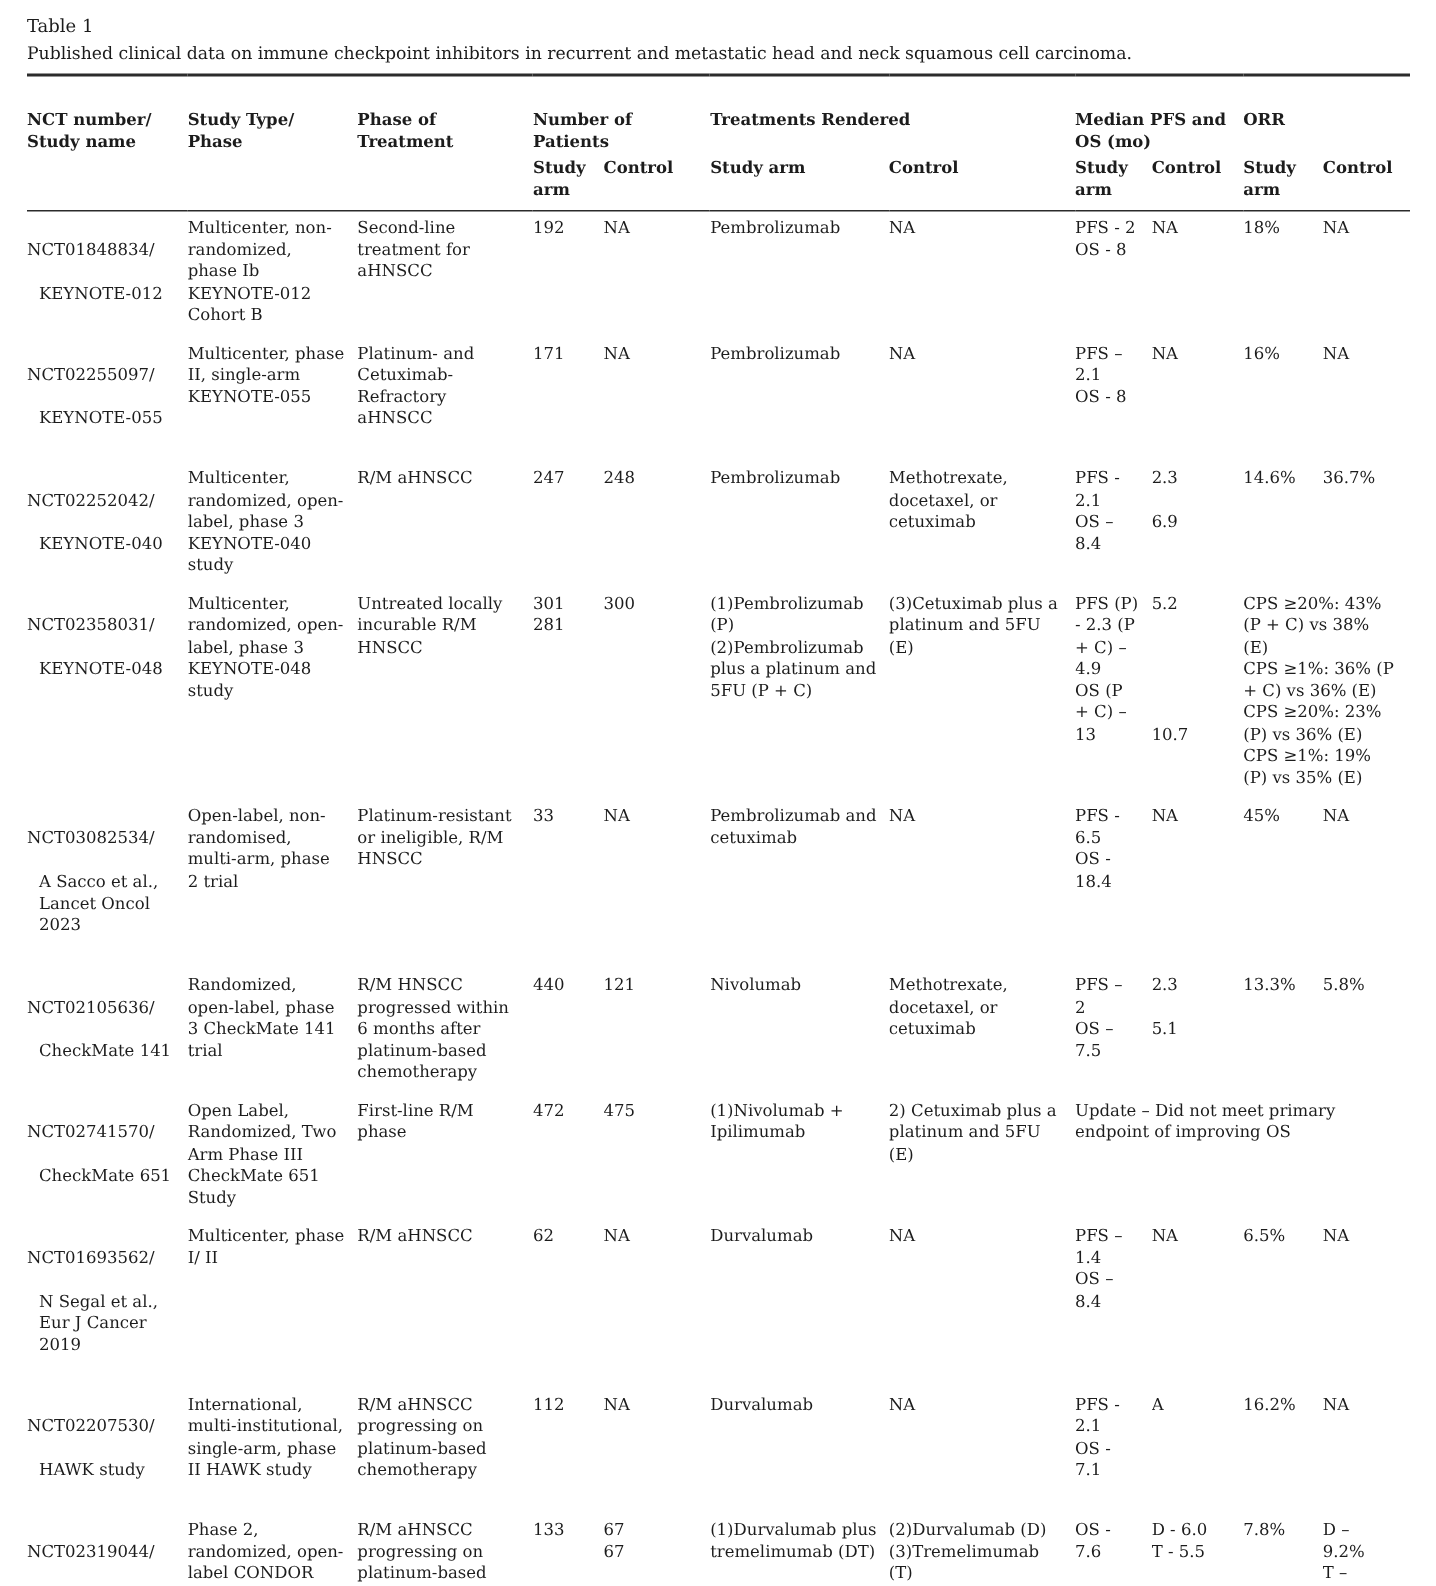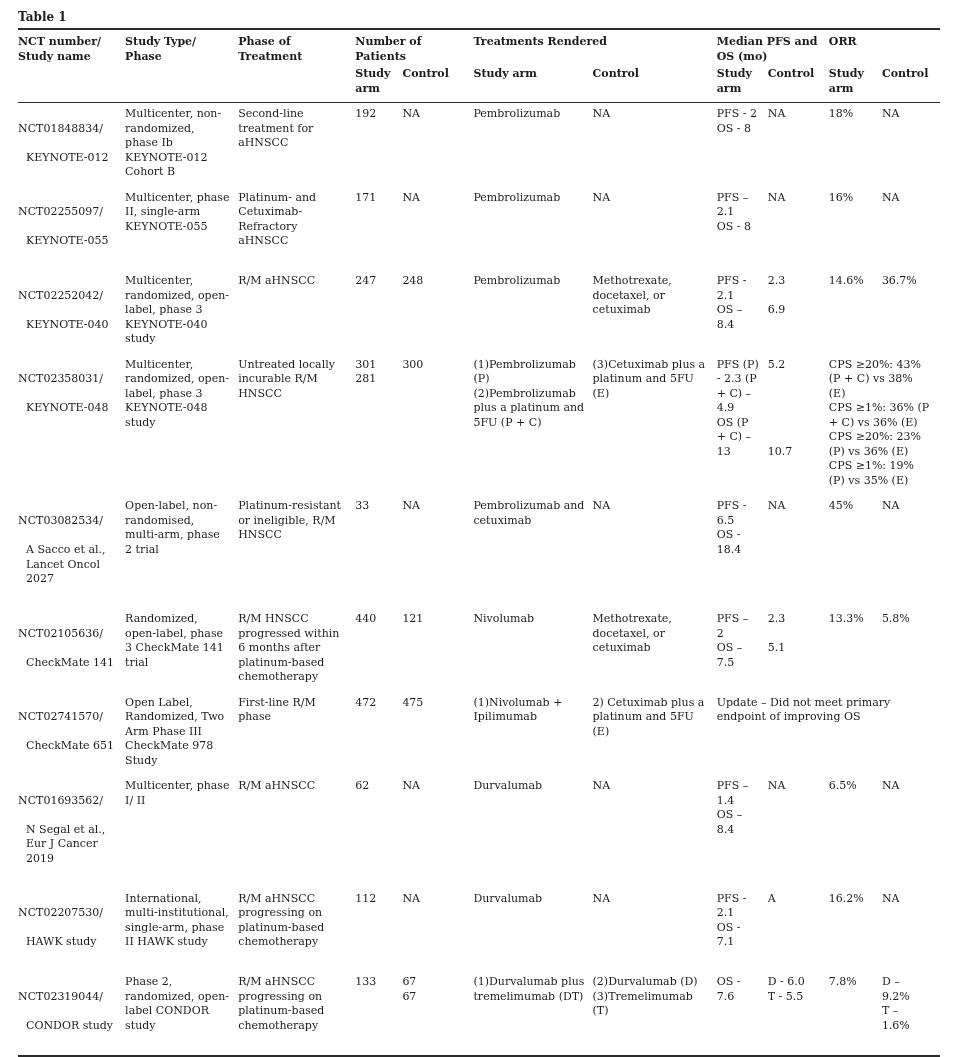--- a/index.html
+++ b/index.html
@@ -4,36 +4,36 @@
 <style>
   html,body { margin:0; padding:0; }
   body {
     width:957px; height:1057px;
     background:#ffffff;
     color:#1c1c1c;
     font-family:"DejaVu Serif", serif;
     -webkit-font-smoothing:antialiased;
   }
   .page { padding:8px 17px 0 18px; }
-  .tbl-label { font-weight:bold; font-size:12px; margin:2px 0 4px 0; }
+  .tbl-label { font-weight:normal; font-size:12px; margin:2px 0 4px 0; }
   .tbl-caption { font-size:11.5px; margin:0 0 7px 0; }
   table.clin {
     border-collapse:collapse;
     table-layout:fixed;
     width:922px;
     font-size:11px;
     line-height:1.32;
     border-top:2px solid #2b2b2b;
     border-bottom:2px solid #2b2b2b;
   }
   thead { border-bottom:1px solid #2b2b2b; }
   th {
     text-align:left; vertical-align:top;
     font-weight:bold;
-    padding:5px 8px 3px 0;
+    padding:22px 8px 3px 0;
     white-space:pre-line;
   }
   thead tr.subhead th { padding-top:0; padding-bottom:6px; }
   td {
     vertical-align:top;
     padding:4px 8px 7px 0;
     white-space:pre-line;
     overflow:hidden;
   }
   .indent { padding-left:8px; }
@@ -41,20 +41,21 @@
   col.c1{width:107px} col.c2{width:113px} col.c3{width:117px}
   col.c4{width:47px}  col.c5{width:71px}  col.c6{width:119px}
   col.c7{width:124px} col.c8{width:51px}  col.c9{width:61px}
   col.c10{width:53px} col.c11{width:58px}
 </style>
 </head>
 <body>
 
 <div class="page">
   <div class="tbl-label">Table 1</div>
+  <div class="tbl-caption">Published clinical data on immune checkpoint inhibitors in recurrent and metastatic head and neck squamous cell carcinoma.</div>
 
   <table class="clin">
     <colgroup>
       <col class="c1">
         <col class="c2">
         <col class="c3">
         <col class="c4">
         <col class="c5">
       <col class="c6">
         <col class="c7">
@@ -173,21 +174,21 @@
 10.7</td>
         <td colspan="2">CPS ≥20%: 43% (P + C) vs 38% (E)
 CPS ≥1%: 36% (P + C) vs 36% (E)
 CPS ≥20%: 23% (P) vs 36% (E)
 CPS ≥1%: 19% (P) vs 35% (E)</td>
       </tr>
 
       <tr>
         <td>
           <div>NCT03082534/</div>
-          <div class="indent">A Sacco et al., Lancet Oncol 2027</div>
+          <div class="indent">A Sacco et al., Lancet Oncol 2023</div>
         </td>
         <td>Open-label, non-randomised, multi-arm, phase 2 trial</td>
         <td>Platinum-resistant or ineligible, R/M HNSCC</td>
         <td>33</td>
         <td>NA</td>
         <td>Pembrolizumab and cetuximab</td>
         <td>NA</td>
         <td>PFS -
 6.5
 OS -
@@ -217,21 +218,21 @@
 5.1</td>
         <td>13.3%</td>
         <td>5.8%</td>
       </tr>
 
       <tr>
         <td>
           <div>NCT02741570/</div>
           <div class="indent">CheckMate 651</div>
         </td>
-        <td>Open Label, Randomized, Two Arm Phase III CheckMate 978 Study</td>
+        <td>Open Label, Randomized, Two Arm Phase III CheckMate 651 Study</td>
         <td>First-line R/M phase</td>
         <td>472</td>
         <td>475</td>
         <td>(1)Nivolumab + Ipilimumab</td>
         <td>2) Cetuximab plus a platinum and 5FU (E)</td>
         <td colspan="4">Update – Did not meet primary endpoint of improving OS</td>
       </tr>
 
       <tr>
         <td>

